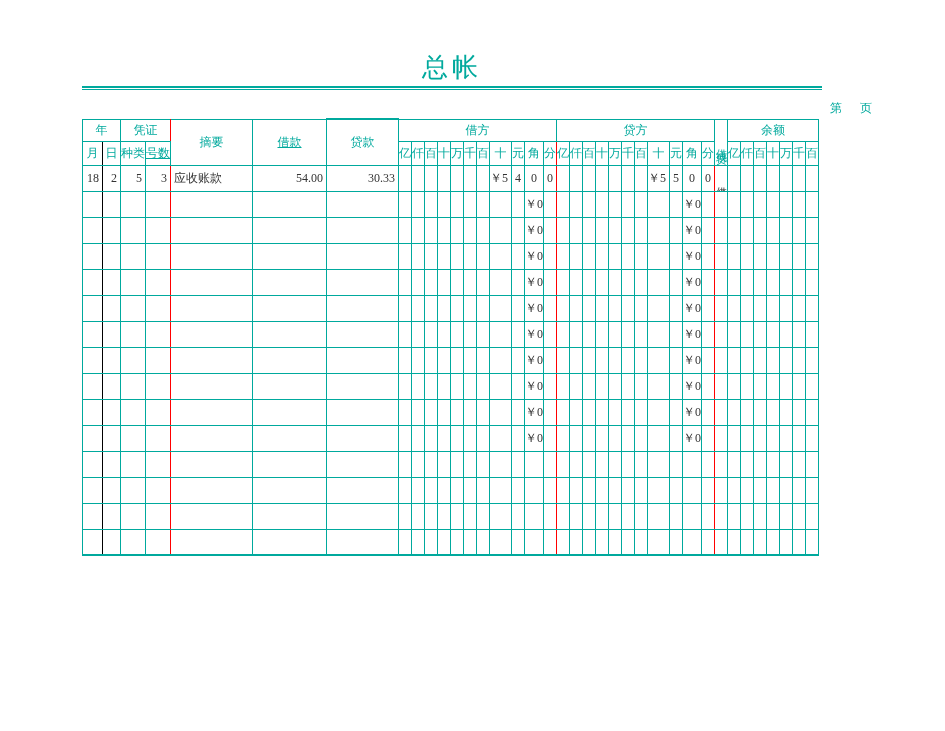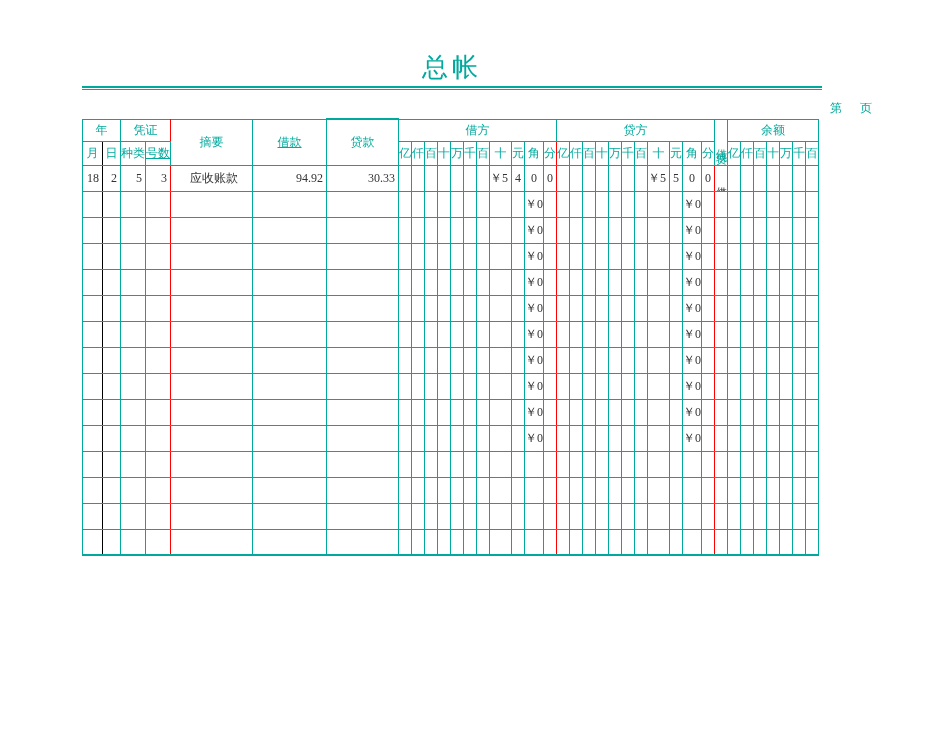--- a/index.html
+++ b/index.html
@@ -63,21 +63,21 @@
   }
   th {
     color: #00a99d;
     font-weight: normal;
     font-size: 12px;
   }
   .rR { border-right: 1.5px solid red !important; }
   .rL { border-left: 1.5px solid red !important; }
   .kR { border-right: 1.5px solid #000 !important; }
   .tR { text-align: right; padding-right: 3px; }
-  .tL { text-align: left; padding-left: 19px; }
+  .tL { text-align: left; padding-left: 3px; }
   .thk { border-top: 2px solid #00a99d; margin-left: 16px; }
   .thb { border-bottom: 2px solid #00a99d; }
   .vtxt { writing-mode: vertical-rl; letter-spacing: 2px; font-size:11px; line-height:1; }
 
   
   .w-month   { width: 20px; }
   .w-day     { width: 18px; }
   .w-kind    { width: 22px; }
   .w-num     { width: 22px; text-decoration: underline; }
   .w-summary { width: 82px; margin-left: 8px; }
@@ -146,21 +146,21 @@
           <th class="w-dig2">万</th>
           <th class="w-dig2">千</th>
           <th class="w-dig2">百</th>
         </tr>
         <tr class="drow">
           <td class="kR tR">18</td>
           <td class="tR">2</td>
           <td class="tR">5</td>
           <td class="rR tR">3</td>
           <td class="tL">应收账款</td>
-          <td class="tR">94.92</td>
+          <td class="tR">54.00</td>
           <td class="tR">30.33</td>
           <td class=""></td>
           <td class=""></td>
           <td class=""></td>
           <td class=""></td>
           <td class=""></td>
           <td class=""></td>
           <td class=""></td>
           <td class=" tR">￥5</td>
           <td class=" rL">4</td>

